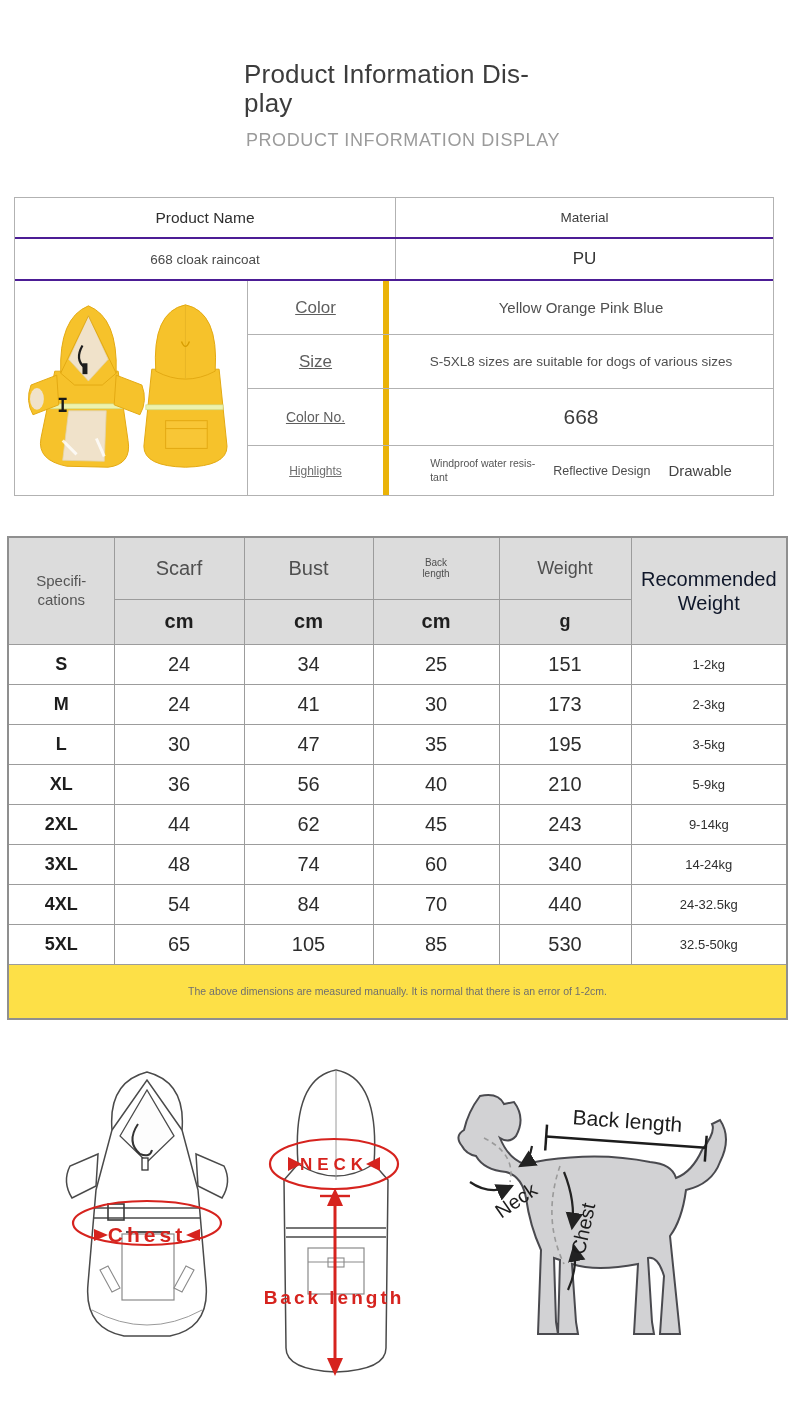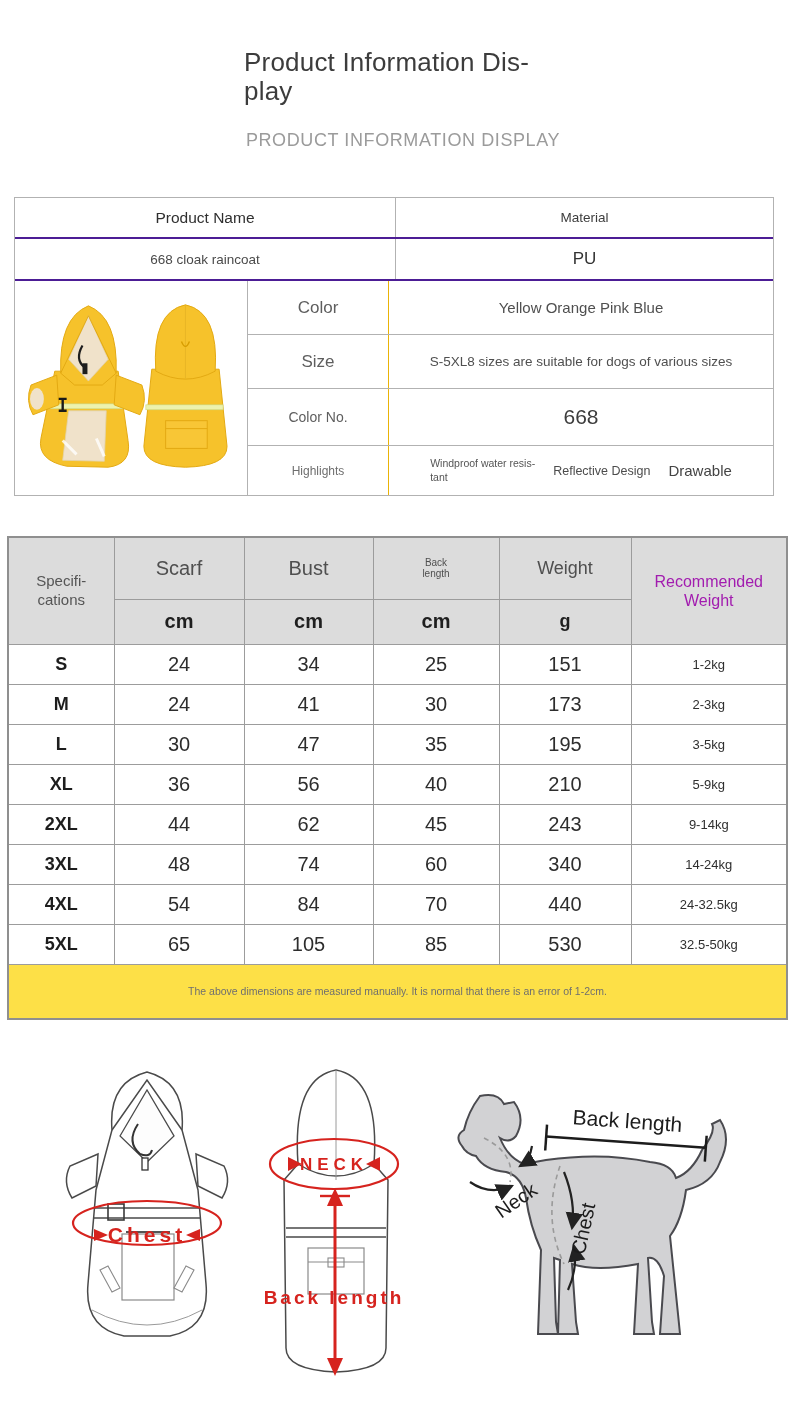--- a/index.html
+++ b/index.html
@@ -4,21 +4,21 @@
 <style>
   html,body{margin:0;padding:0;background:#fff;}
   .canvas{
     position:relative;width:790px;height:1427px;background:#ffffff;
     font-family:"Liberation Sans",sans-serif;overflow:hidden;
     -webkit-font-smoothing:antialiased;
   }
   *{box-sizing:border-box;}
 
   
-  .title-block{position:absolute;left:0;top:48px;width:790px;}
+  .title-block{position:absolute;left:0;top:60px;width:790px;}
   .title-inner{width:302px;margin:0 auto;text-align:left;}
   .title{font-size:26px;line-height:29px;color:#3c3c3c;font-weight:500;letter-spacing:.2px;}
   .subtitle{position:absolute;left:8px;top:130px;width:790px;text-align:center;
     font-size:18px;color:#9b9b9b;letter-spacing:.6px;}
 
   
   .info-table{position:absolute;left:14px;top:197px;width:760px;height:299px;
     border:1px solid #b2b2b2;background:#fff;}
   .i-row{display:flex;width:100%;border-bottom:2px solid #4c1d95;}
   .i-row.r1{height:41px;}
@@ -29,21 +29,21 @@
   .c-right{flex:1;}
   .t-pname{font-size:15.5px;color:#2f2f2f;}
   .t-mat{font-size:13.5px;color:#3d3d3d;}
   .t-pnval{font-size:13.5px;color:#4a4a4a;}
   .t-puval{font-size:17px;color:#333;}
   .img-cell{width:233px;border-right:1px solid #b2b2b2;display:flex;align-items:center;justify-content:center;}
   .attr-col{flex:1;display:flex;flex-direction:column;}
   .a-row{display:flex;border-bottom:1px solid #b2b2b2;}
   .a-row:last-child{border-bottom:none;}
   .a-row.h54{height:54px;} .a-row.h57{height:57px;} .a-row.h50{height:49px;}
-  .a-label{width:141px;border-right:1px solid #eab308;display:flex;align-items:center;justify-content:center;}
+  .a-label{width:141px;border-right:6px solid #eab308;display:flex;align-items:center;justify-content:center;text-decoration:underline;}
   .a-value{flex:1;display:flex;align-items:center;justify-content:center;text-align:center;}
   .l-big{font-size:17px;color:#5e5e5e;}
   .l-med{font-size:14px;color:#5e5e5e;}
   .l-sm{font-size:12px;color:#6e6e6e;}
   .v-color{font-size:15px;color:#4f4f4f;}
   .v-size{font-size:13.5px;color:#4f4f4f;}
   .v-item{font-size:21px;color:#3d3d3d;}
   .hl-wrap{display:flex;align-items:center;justify-content:center;gap:18px;padding:0 8px;}
   .hl-0{font-size:10.5px;color:#555;white-space:pre-line;text-align:left;line-height:1.25;}
   .hl-1{font-size:12.5px;color:#4c4c4c;}
@@ -52,21 +52,21 @@
   
   .spec-table{position:absolute;left:7px;top:536px;width:779px;
     border-collapse:collapse;table-layout:fixed;border:2px solid #8f8f8f;}
   .spec-table td{border:1.5px solid #9c9c9c;text-align:center;vertical-align:middle;padding:0;}
   tr.sh{height:62px;} tr.su{height:45px;} tr.dr{height:40px;} tr.nr{height:55px;}
   .hd{background:#dcdcdc;}
   .c-spec{font-size:15px;color:#555;white-space:pre-line;line-height:1.25;text-align:left;padding-left:14px;}
   .c-h{font-size:20px;color:#4f4f4f;}
   .c-h-small{font-size:10px;white-space:pre-line;line-height:1.15;}
   .c-h-weight{font-size:18px;}
-  .c-rec{font-size:16px;color:#a21caf;white-space:pre-line;line-height:1.2;text-align:left;padding-left:12px;}
+  .c-rec{font-size:20px;color:#0f172a;white-space:pre-line;line-height:1.2;text-align:left;padding-left:12px;}
   .c-u{font-size:20px;font-weight:bold;color:#1f1f1f;}
   .c-u-g{font-size:18px;}
   .c-size{font-size:18px;font-weight:bold;color:#1d1d1d;}
   .c-n{font-size:20px;color:#2d2d2d;}
   .c-rw{font-size:13px;color:#2f2f2f;}
   .nr td{font-size:10.5px;color:#6f6f6f;background:#fde047;}
 
   
   .diag{position:absolute;}
   .diag-front{left:50px;top:1058px;}

